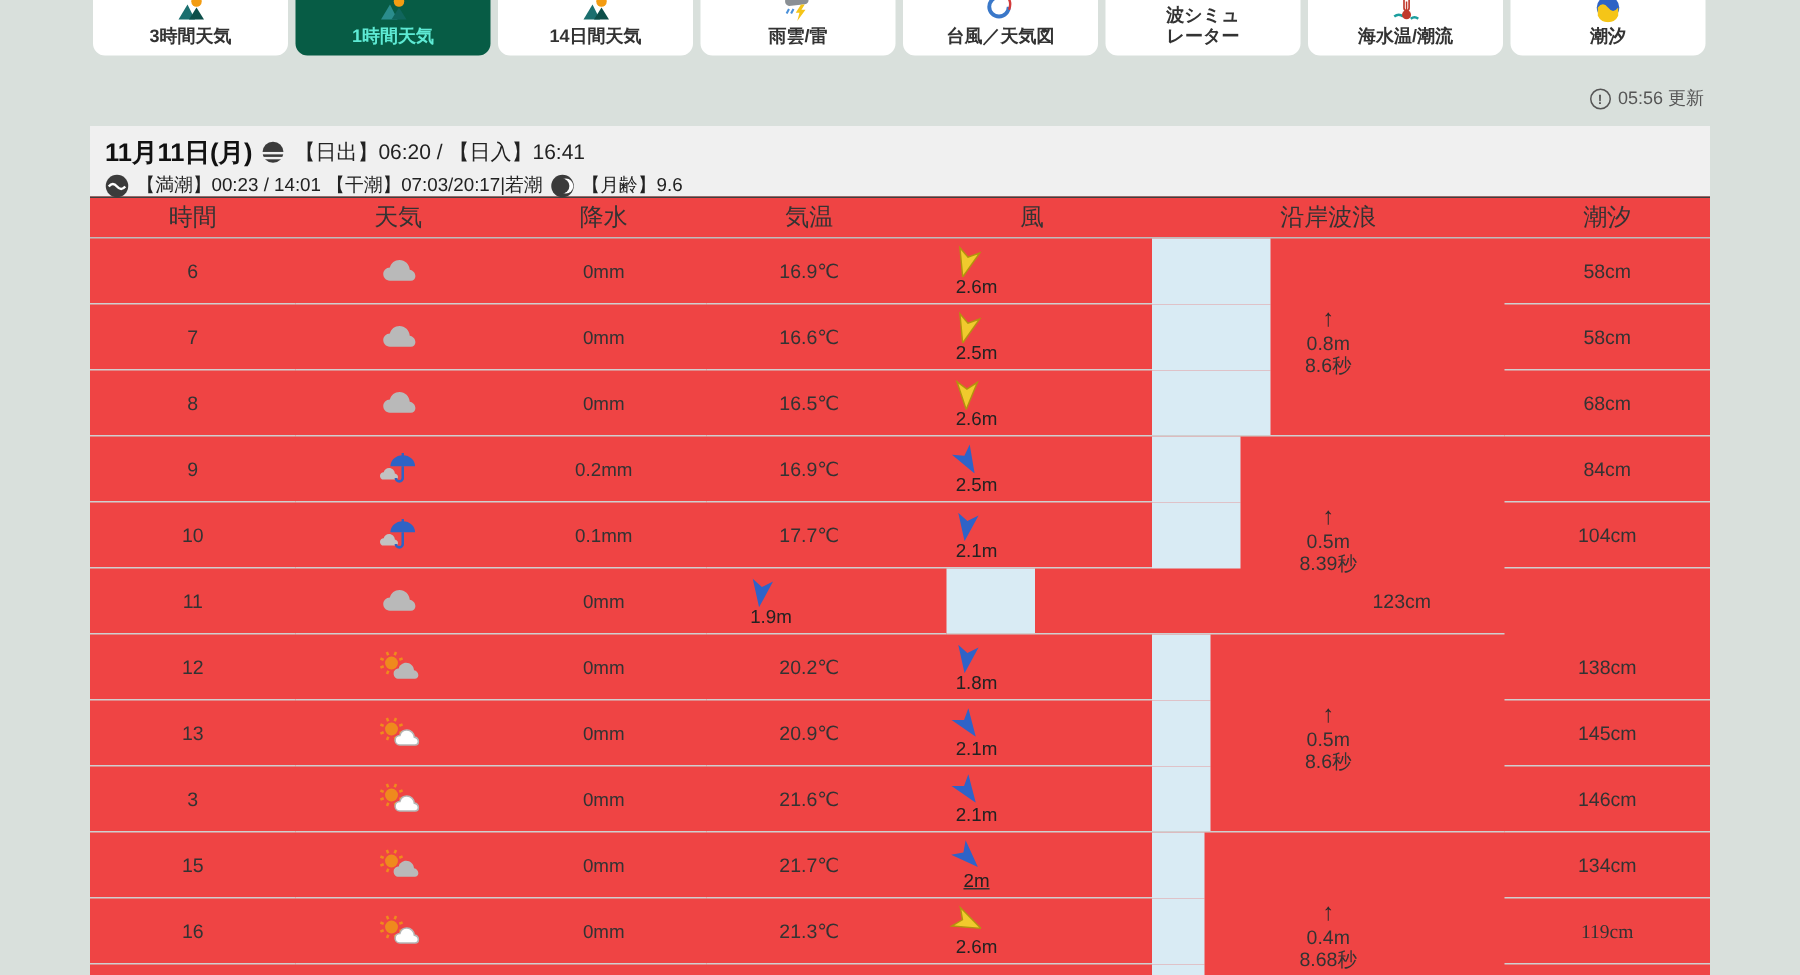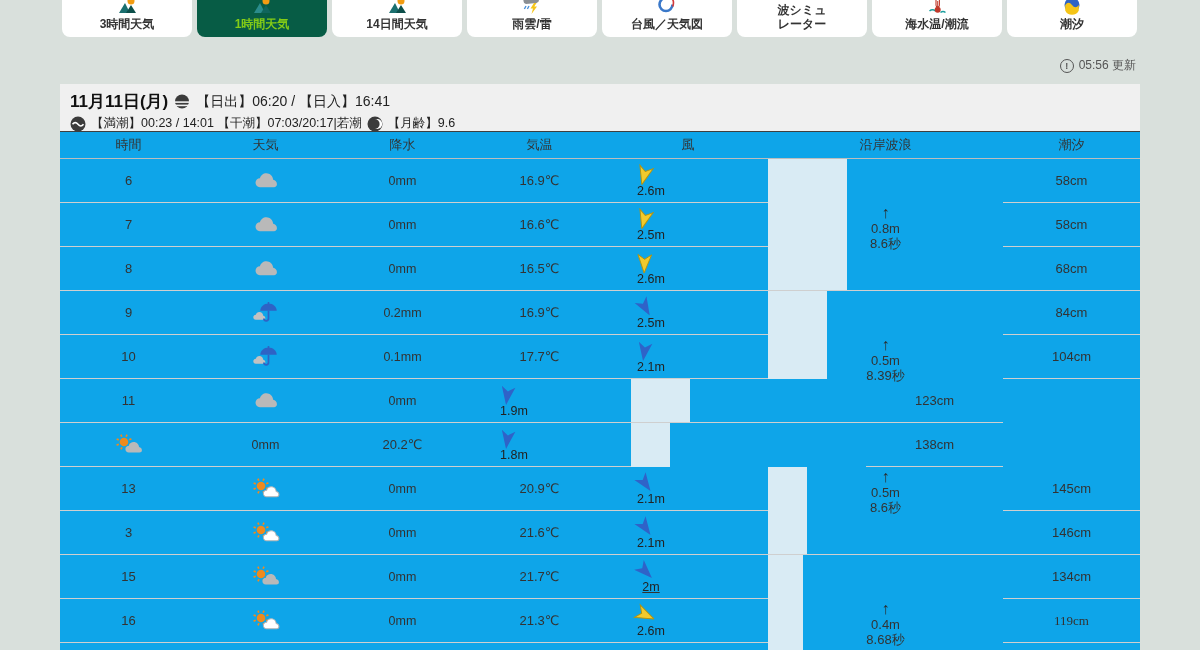--- a/index.html
+++ b/index.html
@@ -5,38 +5,38 @@
   html,body{margin:0;padding:0;}
   body{font-family:"Liberation Sans","DejaVu Sans",sans-serif;background:#d9e0dc;}
   .screen{position:relative;width:1200px;height:650px;overflow:hidden;background:#d9e0dc;}
 
   
   .tabbar{position:absolute;left:62px;top:-16px;display:flex;gap:5px;}
   .tab{width:130px;height:53px;background:#fff;border-radius:8px;display:flex;flex-direction:column;
        align-items:center;justify-content:flex-end;padding-bottom:6px;box-sizing:border-box;cursor:pointer;}
   .tab.selected{background:#075c45;}
   .tab .tlabel{font-size:12px;font-weight:bold;color:#333;white-space:pre-line;text-align:center;line-height:1.12;}
-  .tab.selected .tlabel{color:#84cc16;}
+  .tab.selected .tlabel{color:#5eead4;}
   .tab svg{margin-bottom:3px;flex:0 0 auto;}
 
   
   .update{position:absolute;top:57px;right:64px;display:flex;align-items:center;gap:5px;color:#555;font-size:12px;}
   .excl{width:14px;height:14px;border:1.5px solid #555;border-radius:50%;display:flex;align-items:center;
         justify-content:center;font-size:9px;font-weight:bold;box-sizing:border-box;color:#555;}
 
   
-  .card{position:absolute;left:60px;top:84px;width:1080px;height:566px;background:#0ea5e9;}
+  .card{position:absolute;left:60px;top:84px;width:1080px;height:566px;background:#ef4444;}
   .dayhdr{height:47px;background:#f0f0f0;padding:6px 10px 0;box-sizing:border-box;}
   .line1{display:flex;align-items:center;gap:6px;}
   .date{font-size:17px;font-weight:bold;color:#111;}
   .hdr-txt{font-size:14px;color:#222;}
   .line2{display:flex;align-items:center;gap:5px;margin-top:2px;font-size:12.5px;color:#222;}
 
   .thead{display:flex;border-top:1px solid #3f3f3f;border-bottom:1px solid #bdbdbd;height:26px;align-items:center;}
-  .th{font-size:13px;color:#333;text-align:center;}
+  .th{font-size:16px;color:#333;text-align:center;}
 
   .row{display:flex;height:44px;}
   .cell{display:flex;align-items:center;justify-content:center;border-bottom:1px solid #cfcfcf;box-sizing:border-box;
         font-size:13px;color:#333;}
   .cell.precip{font-size:12.5px;}
   .wavecell{border-bottom:none;justify-content:flex-start;align-items:stretch;padding:0;}
   .wavecell.groupend{border-bottom:1px solid #cfcfcf;}
   .wavebar{background:#d9ebf4;height:100%;}
   .windwrap{display:flex;flex-direction:column;align-items:center;margin-left:16px;min-width:46px;}
   .windwrap svg{display:block;transform-origin:50% 50%;margin-left:-6px;}
@@ -295,20 +295,21 @@
               </svg>
               <span class="windspeed">1.9m</span>
             </div>
           </div>
           <div class="cell wavecell groupend" style="width: 235px;">
             <div class="wavebar" style="width: 59px;"></div>
           </div>
           <div class="cell " style="width: 137px;">123cm</div>
         </div>
         <div class="row">
+          <div class="cell " style="width: 137px;">12</div>
           <div class="cell " style="width: 137px;">
             <svg width="30" height="23" viewBox="0 0 30 23">
               <circle cx="10" cy="9" r="4.3" fill="#ef8a1d"></circle>
               <line x1="15.2" y1="11.1" x2="17.4" y2="12.0" stroke="#ef8a1d" stroke-width="1.7"></line>
               <line x1="12.2" y1="14.2" x2="13.1" y2="16.4" stroke="#ef8a1d" stroke-width="1.7"></line>
               <line x1="7.9" y1="14.2" x2="7.0" y2="16.4" stroke="#ef8a1d" stroke-width="1.7"></line>
               <line x1="4.8" y1="11.2" x2="2.6" y2="12.1" stroke="#ef8a1d" stroke-width="1.7"></line>
               <line x1="4.8" y1="6.9" x2="2.6" y2="6.0" stroke="#ef8a1d" stroke-width="1.7"></line>
               <line x1="7.8" y1="3.8" x2="6.9" y2="1.6" stroke="#ef8a1d" stroke-width="1.7"></line>
               <line x1="12.1" y1="3.8" x2="13.0" y2="1.6" stroke="#ef8a1d" stroke-width="1.7"></line>

